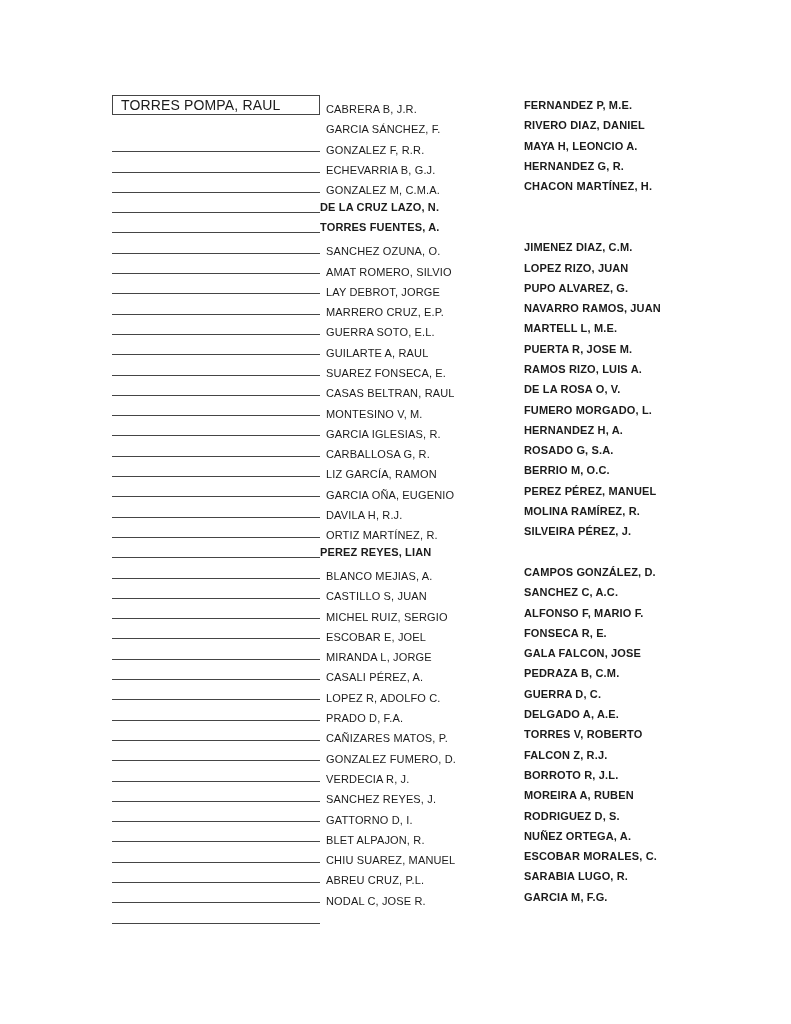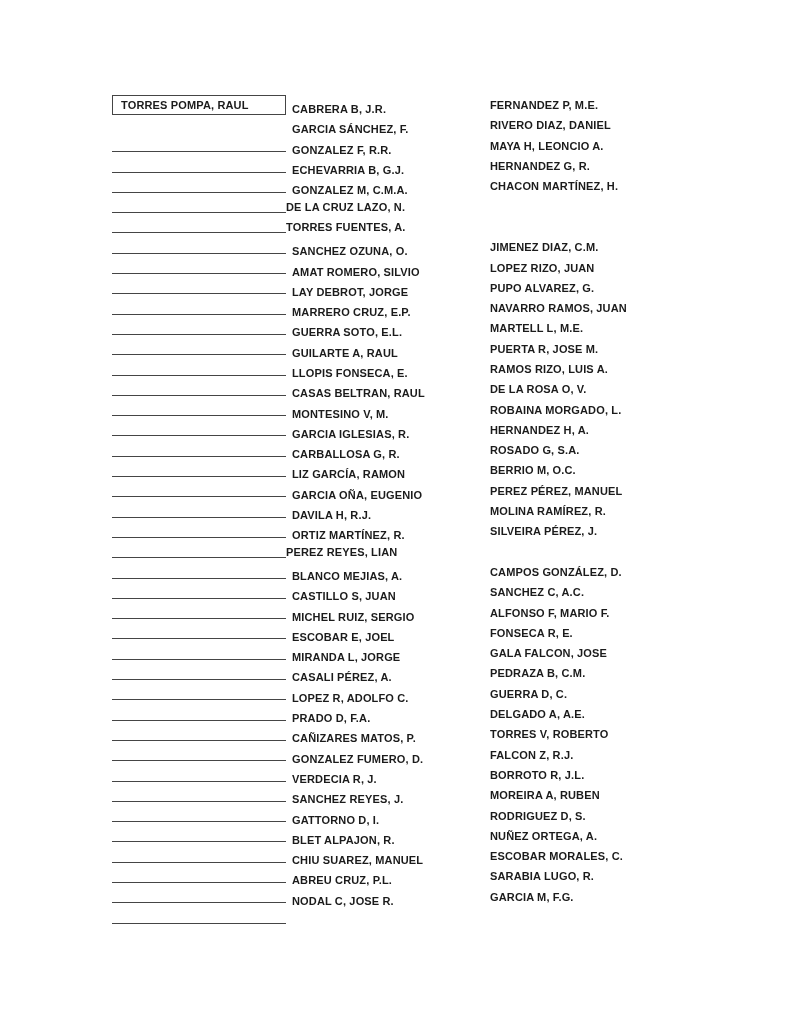--- a/index.html
+++ b/index.html
@@ -22,41 +22,41 @@
     position: absolute;
     left: 112px;
     top: 95px;
   }
   .row {
     display: flex;
     align-items: stretch;
     height: 20.3px;
   }
   .c1 {
-    width: 174px;
+    width: 208px;
     border: 1px solid #454545;
     display: flex;
     align-items: center;
     padding-left: 8px;
-    font-size: 11px;
-    font-weight: 700;
+    font-size: 14px;
+    font-weight: 400;
     color: #1b1b1b;
     letter-spacing: 0.15px;
     white-space: nowrap;
     overflow: hidden;
     background: #ffffff;
   }
   .row:not(:first-child) .c1 { border-top: 0; margin-top: 36px; }
   .c2 {
     width: 198px;
     margin-left: 6px;
     display: flex;
     align-items: center;
     font-size: 11px;
-    font-weight: 700;
+    font-weight: 400;
     color: #1b1b1b;
     letter-spacing: 0.15px;
     white-space: nowrap;
     overflow: hidden;
     margin-top: 8px;
   }
   .c3 {
     display: flex;
     align-items: center;
     font-size: 11px;
@@ -142,34 +142,34 @@
   </div>
 
   <div class="row">
     <div class="c1">BOOTHE T, I.</div>
     <div class="c2">GUILARTE A, RAUL</div>
     <div class="c3">PUERTA R, JOSE M.</div>
   </div>
 
   <div class="row">
     <div class="c1">ROJAS GARCÍA, N. A.</div>
-    <div class="c2">LLOPIS FONSECA, E.</div>
+    <div class="c2">SUAREZ FONSECA, E.</div>
     <div class="c3">RAMOS RIZO, LUIS A.</div>
   </div>
 
   <div class="row">
     <div class="c1">TAQUECHEL SOSA, C.</div>
     <div class="c2">CASAS BELTRAN, RAUL</div>
     <div class="c3">DE LA ROSA O, V.</div>
   </div>
 
   <div class="row">
     <div class="c1">MESA GARRIGA, C.</div>
     <div class="c2">MONTESINO V, M.</div>
-    <div class="c3">ROBAINA MORGADO, L.</div>
+    <div class="c3">FUMERO MORGADO, L.</div>
   </div>
 
   <div class="row">
     <div class="c1">ALVAREZ SANTOS, J.</div>
     <div class="c2">GARCIA IGLESIAS, R.</div>
     <div class="c3">HERNANDEZ H, A.</div>
   </div>
 
   <div class="row">
     <div class="c1">CHAVIANO D, JULIAN</div>

